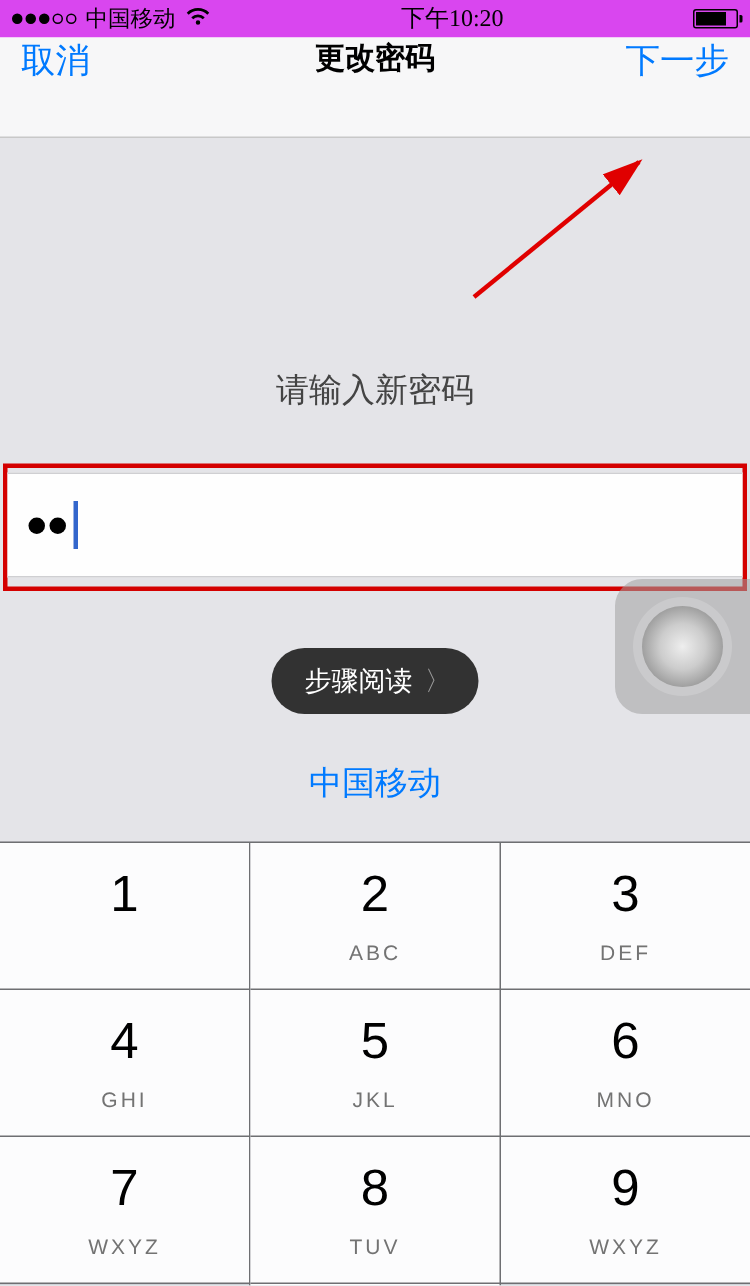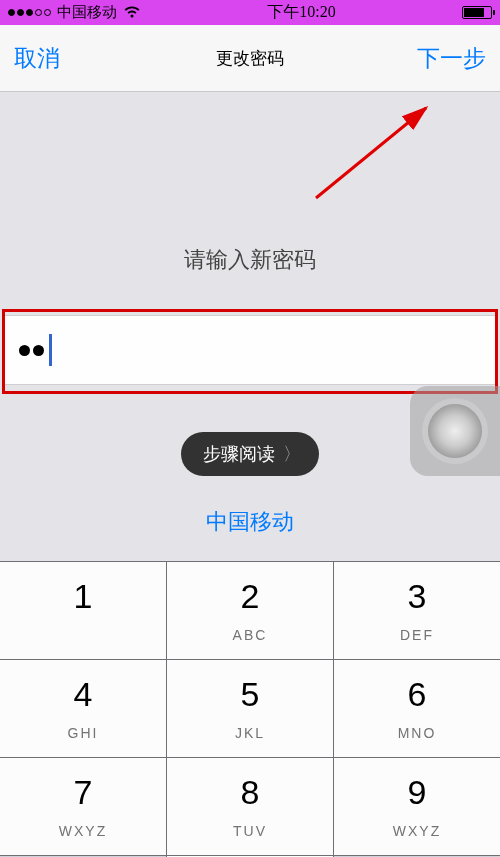--- a/index.html
+++ b/index.html
@@ -9,23 +9,23 @@
     .signal-dots { display: flex; gap: 2px; align-items: center; }
     .dot { width: 7px; height: 7px; border-radius: 50%; border: 1px solid #000; }
     .dot.filled { background: #000; }
     .carrier { margin-left: 6px; font-size: 15px; }
     .wifi { margin-left: 6px; font-size: 16px; }
     .status-center { flex: 1; text-align: center; font-size: 16px; font-weight: 500; font-family: Liberation Serif, serif; }
     .battery { width: 30px; height: 13px; border: 1.5px solid #000; border-radius: 2px; position: relative; }
     .battery::after { content: ""; position: absolute; right: -4px; top: 3px; width: 2px; height: 5px; background: #000; border-radius: 0 1px 1px 0; }
     .battery-fill { position: absolute; left: 1px; top: 1px; bottom: 1px; width: 70%; background: #000; }
 
-    .nav-bar { height: 67px; background: #f7f7f8; border-bottom: 1px solid #c8c8c8; display: flex; align-items: center; justify-content: space-between; padding: 0 14px; position: relative; }
+    .nav-bar { height: 67px; background: #f7f7f8; border-bottom: 1px solid #c8c8c8; display: flex; align-items: flex-start; justify-content: space-between; padding: 0 14px; position: relative; }
     .nav-left, .nav-right { color: #007aff; font-size: 23px; }
-    .nav-title { position: absolute; left: 50%; transform: translateX(-50%); font-size: 17px; font-weight: 400; color: #000; }
+    .nav-title { position: absolute; left: 50%; transform: translateX(-50%); font-size: 20px; font-weight: 700; color: #000; }
 
     .content { background: #e4e4e8; position: relative; height: 488px; }
     .prompt { text-align: center; color: #444; font-size: 22px; padding-top: 153px; }
 
     .input-row { position: absolute; top: 217px; left: 2px; right: 2px; height: 85px; border: 3px solid #d40000; background: transparent; }
     .input-inner { position: absolute; top: 3px; left: 0; right: 0; height: 70px; background: #fefefe; border-top: 1px solid #cfcfd2; border-bottom: 1px solid #cfcfd2; display: flex; align-items: center; padding-left: 14px; }
     .pw-dot { width: 11px; height: 11px; border-radius: 50%; background: #000; margin-right: 3px; }
     .caret { width: 2.5px; height: 32px; background: #3366cc; margin-left: 2px; animation: blink 1s infinite; }
     @keyframes blink { 50% { opacity: 0; } }
 

